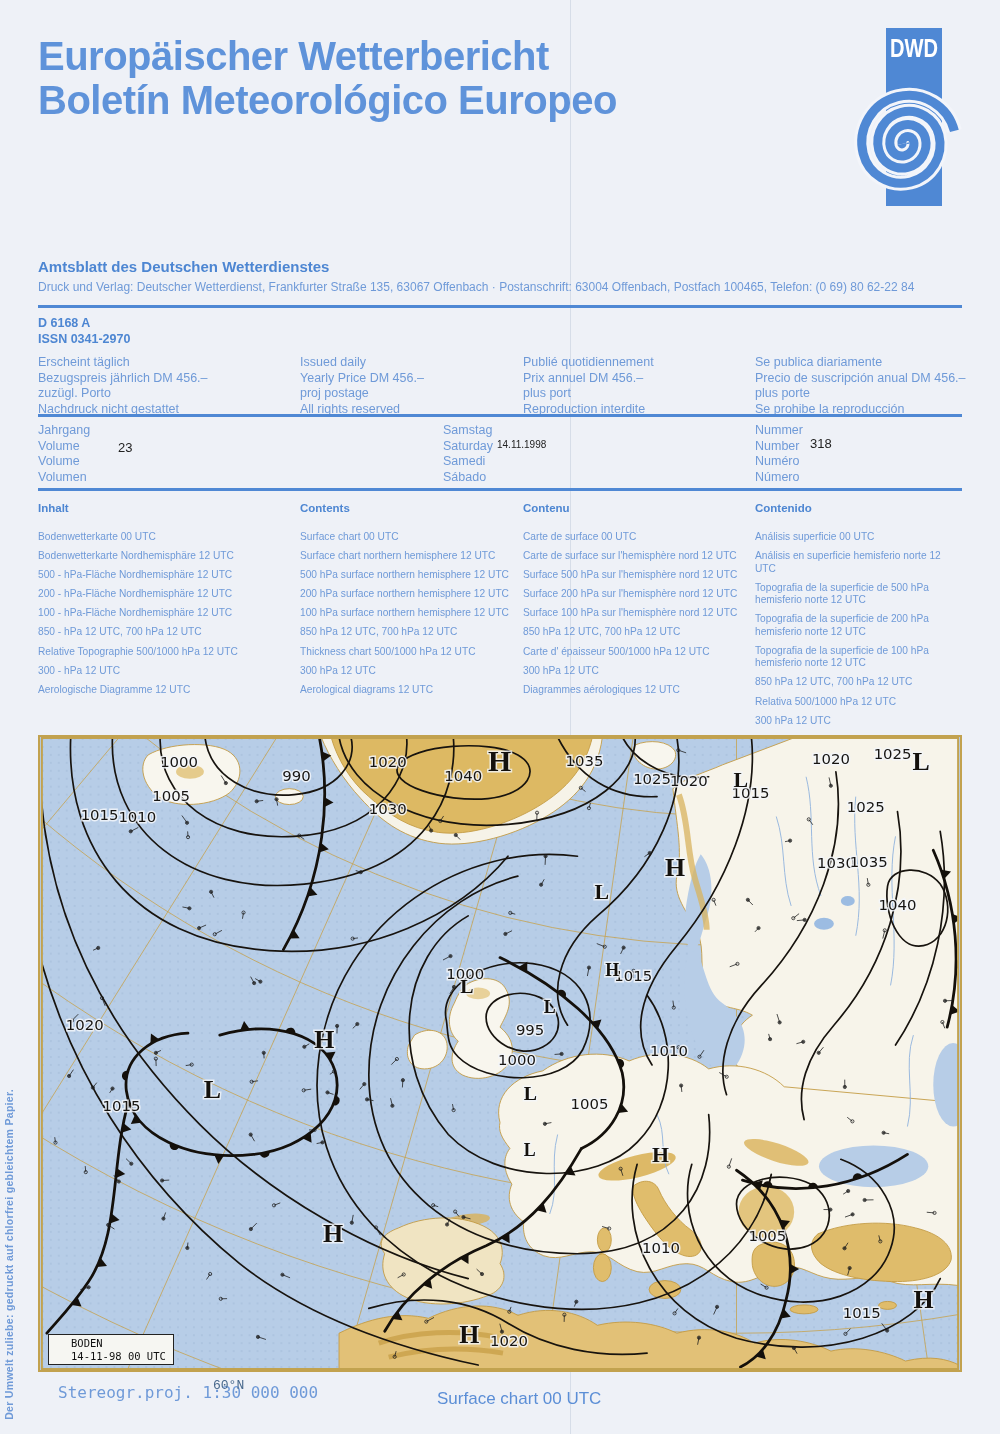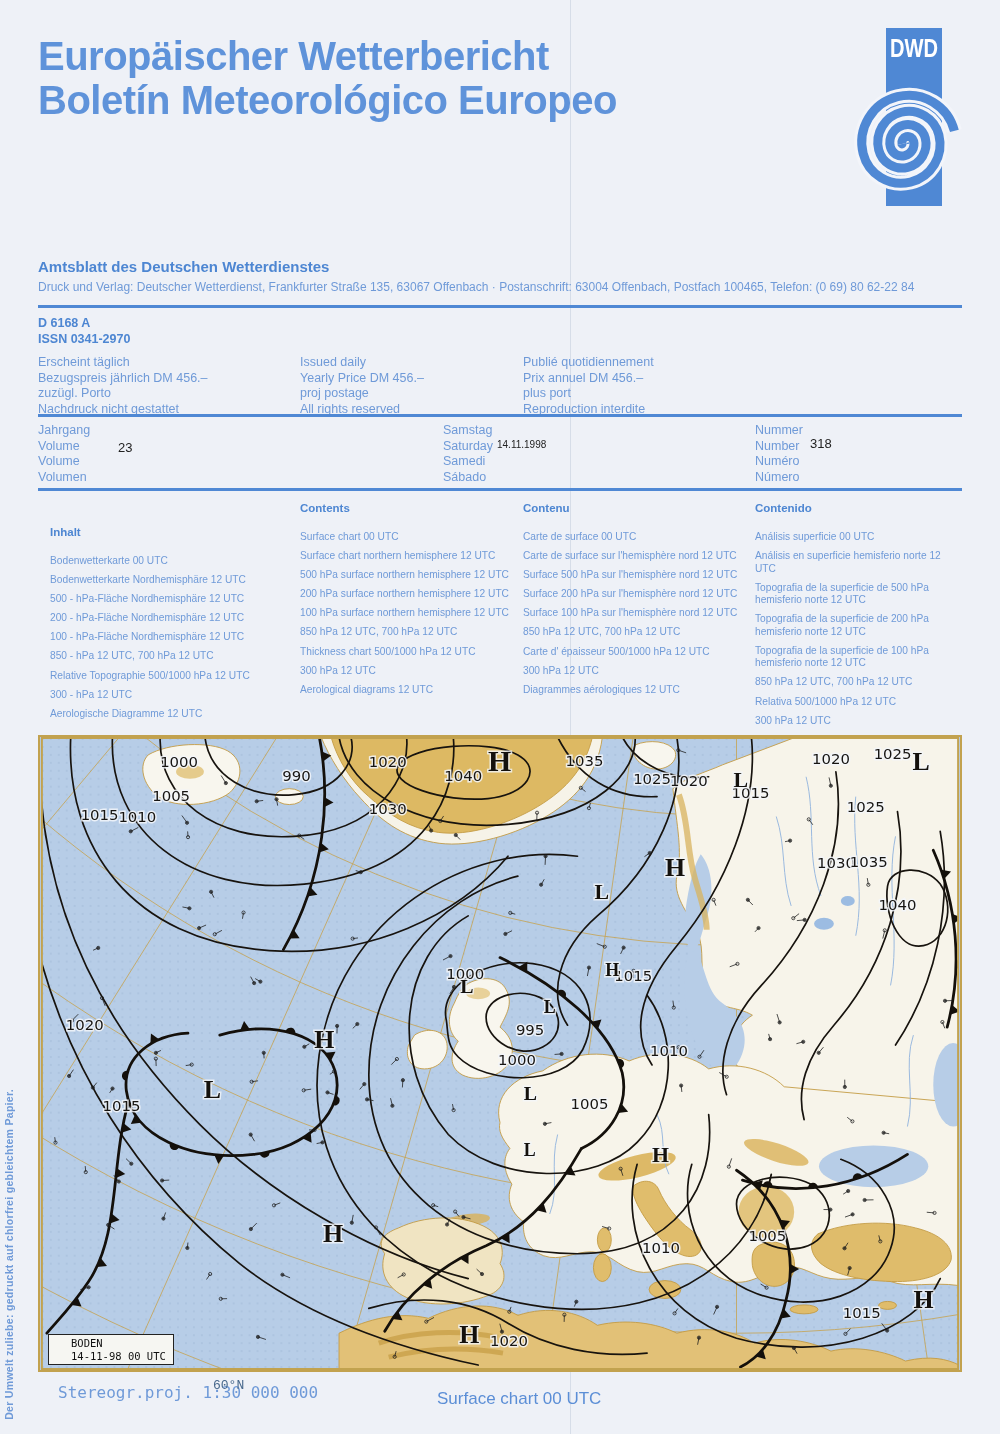--- a/index.html
+++ b/index.html
@@ -93,20 +93,26 @@
       <div>Yearly Price DM 456.–</div>
       <div>proj postage</div>
       <div>All rights reserved</div>
     </div>
     <div class="pub-col" style="left: 523px;">
       <div>Publié quotidiennement</div>
       <div>Prix annuel DM 456.–</div>
       <div>plus port</div>
       <div>Reproduction interdite</div>
     </div>
+    <div class="pub-col" style="left: 755px;">
+      <div>Se publica diariamente</div>
+      <div>Precio de suscripción anual DM 456.–</div>
+      <div>plus porte</div>
+      <div>Se prohibe la reproducción</div>
+    </div>
   </div>
 <div class="rule r2"></div>
 
 <div class="issue" style="left:38px;">
   <span class="lbl">Jahrgang</span>
   <span class="lbl">Volume</span>
   <span class="lbl">Volume</span>
   <span class="lbl">Volumen</span>
 </div>
 <div class="issue blk" style="left:118px;top:440px;font-size:13px;">23</div>
@@ -122,21 +128,21 @@
 <div class="issue" style="left:755px;">
   <span class="lbl">Nummer</span>
   <span class="lbl">Number</span>
   <span class="lbl">Numéro</span>
   <span class="lbl">Número</span>
 </div>
 <div class="issue blk" style="left:810px;top:436px;font-size:13px;">318</div>
 <div class="rule r3"></div>
 
 <div id="toc-row">
-    <div class="toc-col nowrap" style="left: 50px; width: 255px; margin-top: 24px;">
+    <div class="toc-col nowrap" style="left: 38px; width: 255px;">
       <div class="toc-head">Inhalt</div>
       <div class="toc-item">Bodenwetterkarte 00 UTC</div>
       <div class="toc-item">Bodenwetterkarte Nordhemisphäre 12 UTC</div>
       <div class="toc-item">500 - hPa-Fläche Nordhemisphäre 12 UTC</div>
       <div class="toc-item">200 - hPa-Fläche Nordhemisphäre 12 UTC</div>
       <div class="toc-item">100 - hPa-Fläche Nordhemisphäre 12 UTC</div>
       <div class="toc-item">850 - hPa 12 UTC, 700 hPa 12 UTC</div>
       <div class="toc-item">Relative Topographie 500/1000 hPa 12 UTC</div>
       <div class="toc-item">300 - hPa 12 UTC</div>
       <div class="toc-item">Aerologische Diagramme 12 UTC</div>

